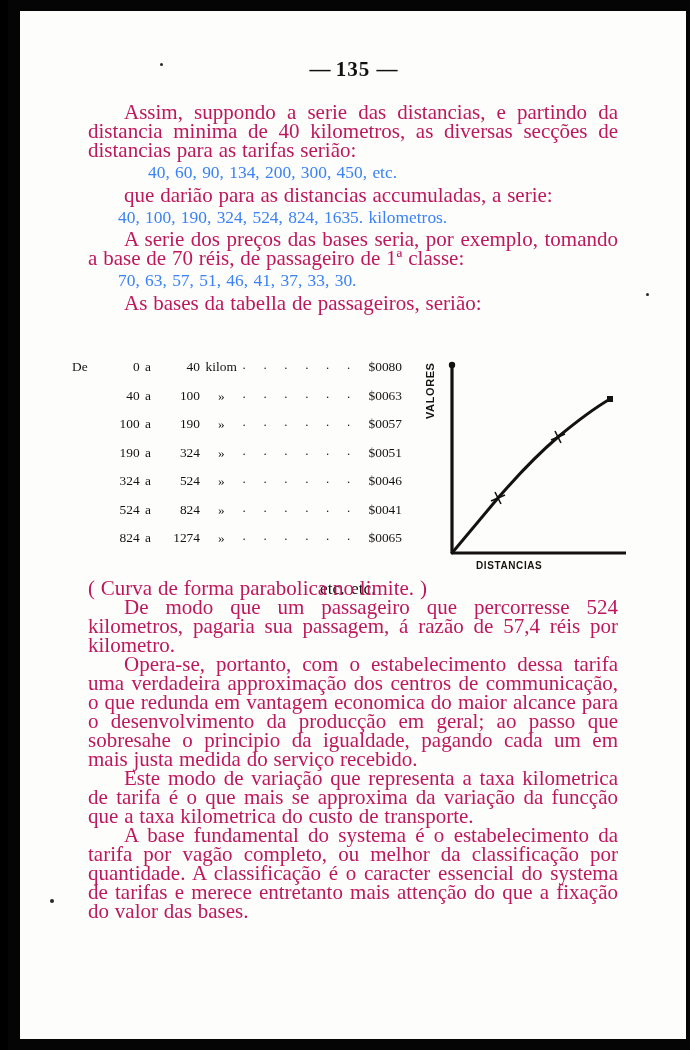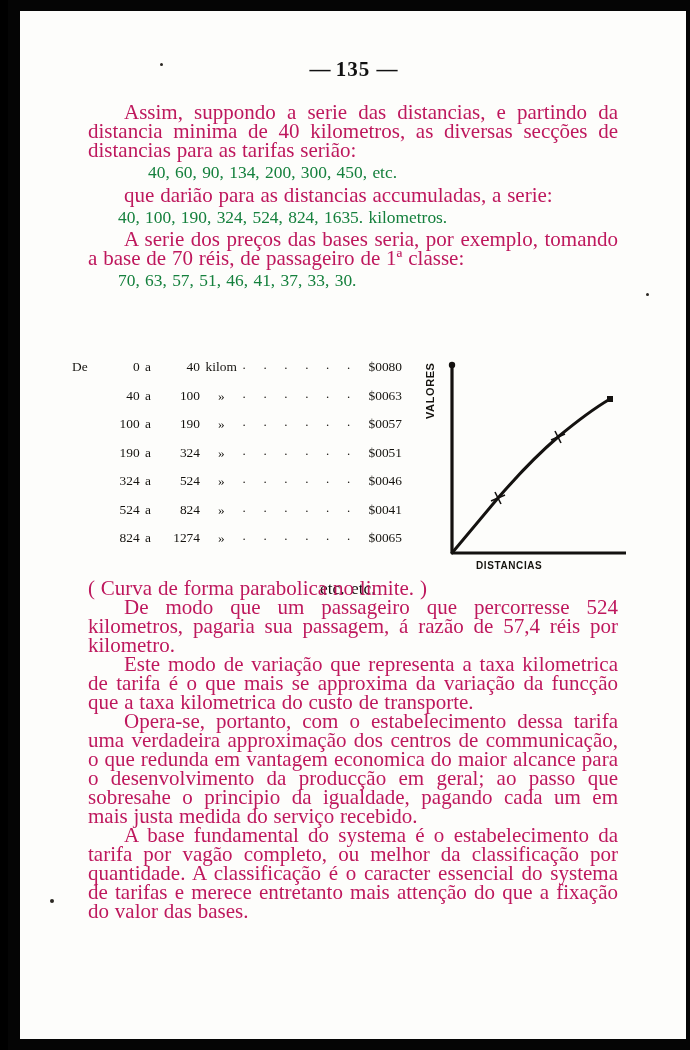--- a/index.html
+++ b/index.html
@@ -71,21 +71,21 @@
     text-indent: 0;
     word-spacing: 0.6px;
   }
   p.para.indent {
     text-indent: 36px;
   }
   p.series {
     margin: 0;
     font-size: 17.4px;
     line-height: 25.6px;
-    color: #15803d;
+    color: #3b82f6;
     padding-left: 60px;
     word-spacing: 1px;
   }
   p.series.narrow {
     padding-left: 30px;
   }
 
   
   .table-chart-row {
     position: absolute;
@@ -197,20 +197,21 @@
         <span class="dash">—</span>
       </div>
 
       <div class="body-block">
         <p class="para indent">Assim, suppondo a serie das distancias, e partindo da distancia  minima de 40 kilometros, as diversas secções de distancias para as tarifas serião:</p>
         <p class="series">40, 60, 90, 134, 200, 300, 450, etc.</p>
         <p class="para indent">que darião  para as distancias accumuladas, a serie:</p>
         <p class="series narrow">40, 100, 190, 324, 524, 824, 1635.      kilometros.</p>
         <p class="para indent">A serie  dos preços das bases seria, por exemplo, tomando a base de 70 réis, de passageiro de 1ª classe:</p>
         <p class="series narrow">70, 63, 57, 51, 46, 41,  37, 33, 30.</p>
+        <p class="para indent">As bases da tabella de passageiros, serião:</p>
       </div>
 
       <div class="table-chart-row">
 
         <table class="tariff">
           <tbody>
             <tr>
               <td class="c-de">De</td>
               <td class="c-from">0</td>
               <td class="c-a">a</td>
@@ -316,22 +317,22 @@
           <div class="axis-label-x">DISTANCIAS</div>
         </div>
 
       </div>
 
       <div class="etc-line">etc. etc.</div>
 
       <div class="body-block-2">
         <p class="para">( Curva de forma  parabolica  no limite. )</p>
         <p class="para indent">De modo que um passageiro que  percorresse  524 kilometros, pagaria sua passagem, á razão de 57,4 réis   por kilometro.</p>
+        <p class="para indent">Opera-se, portanto, com  o estabelecimento dessa tarifa uma  verdadeira  approximação  dos  centros  de  communicação, o que redunda em vantagem  economica do maior alcance  para  o desenvolvimento  da  producção  em  geral; ao passo que sobresahe o principio da igualdade, pagando cada um em mais justa medida do serviço recebido.</p>
         <p class="para indent">Este modo de variação que  representa  a taxa kilometrica de tarifa  é o  que mais se approxima da variação da funcção que a taxa kilometrica  do custo de  transporte.</p>
-        <p class="para indent">Opera-se, portanto, com  o estabelecimento dessa tarifa uma  verdadeira  approximação  dos  centros  de  communicação, o que redunda em vantagem  economica do maior alcance  para  o desenvolvimento  da  producção  em  geral; ao passo que sobresahe o principio da igualdade, pagando cada um em mais justa medida do serviço recebido.</p>
         <p class="para indent">A  base  fundamental  do  systema  é  o  estabelecimento da tarifa por  vagão completo,  ou  melhor  da classificação por quantidade. A classificação é o caracter essencial do systema de tarifas e  merece entretanto mais attenção do que a fixação do valor das bases.</p>
       </div>
 
       <div class="speck" style="left:140px; top:52px; width:3px; height:3px;"></div>
       <div class="speck" style="left:626px; top:282px; width:3px; height:3px;"></div>
       <div class="speck" style="left:30px; top:888px; width:4px; height:4px;"></div>
 
     </div>
   </div>
 </div>

